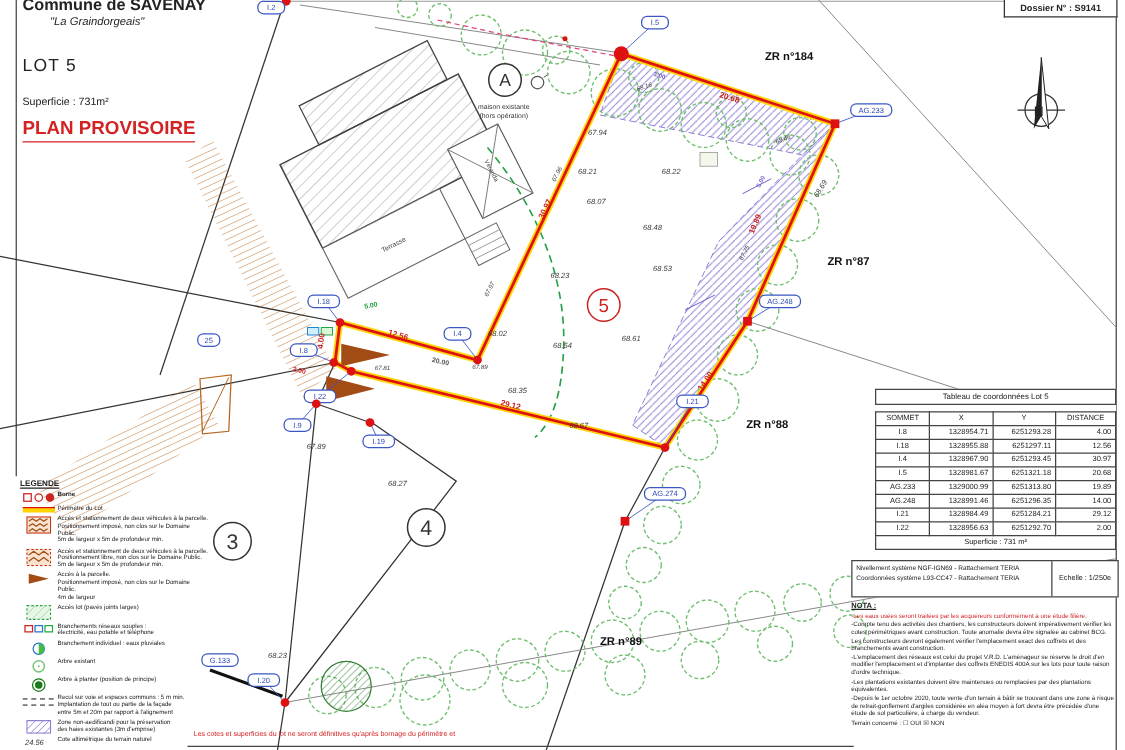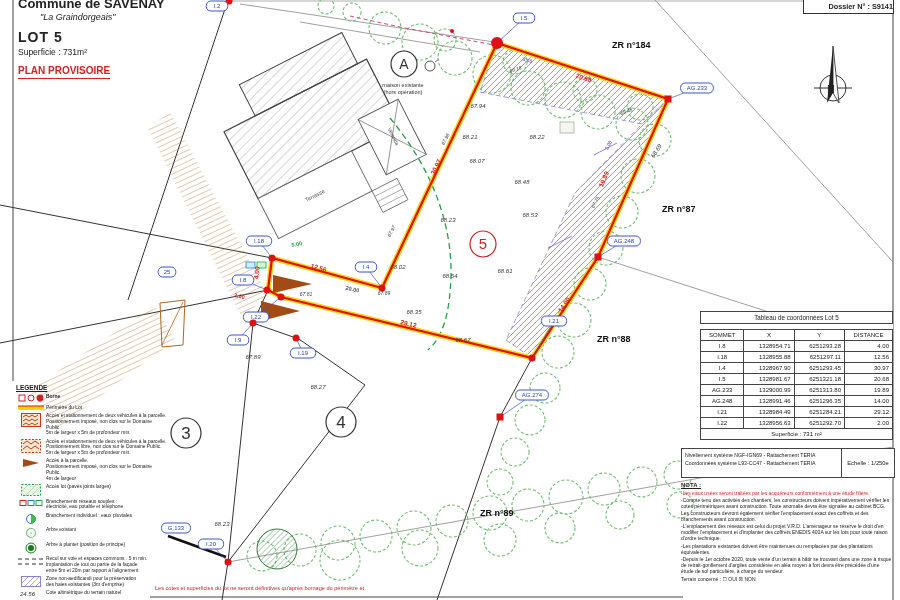--- a/index.html
+++ b/index.html
@@ -4,27 +4,27 @@
 <style>
   html,body{margin:0;padding:0;background:#e8e8e8;}
   #sheet{position:relative;width:900px;height:600px;background:#ffffff;overflow:hidden;
          font-family:"Liberation Sans",sans-serif;color:#222;}
   #plan-svg{position:absolute;left:0;top:0;}
   .abs{position:absolute;}
   
   #title-block{left:18px;top:-4px;width:250px;line-height:1.25;}
   .tb-commune{font-size:13px;font-weight:bold;}
   .tb-lieu{font-size:9px;font-style:italic;margin-left:22px;}
-  .tb-lot{font-size:14px;font-weight:bold;margin-top:5px;letter-spacing:1px;}
-  .tb-line{font-size:8.5px;margin-top:1px;}
-  .tb-plan{display:inline-block;margin-top:7px;font-size:10px;font-weight:bold;color:#d42222;
+  .tb-lot{font-size:14px;font-weight:normal;margin-top:20px;letter-spacing:1px;}
+  .tb-line{font-size:8.5px;margin-top:15px;}
+  .tb-plan{display:inline-block;margin-top:7px;font-size:15px;font-weight:bold;color:#d42222;
            border-bottom:1.5px solid #d42222;padding-bottom:1px;}
   
   #dossier-box{left:803px;top:0;width:89px;height:13px;border:1px solid #333;border-top:none;
-               font-size:7.3px;font-weight:bold;text-align:right;line-height:13px;background:#fff;}
+               font-size:7.3px;font-weight:bold;text-align:center;line-height:13px;background:#fff;}
   
   #legend{left:16px;top:384px;width:152px;}
   #legend-title{font-size:6.5px;font-weight:bold;text-decoration:underline;margin-bottom:3px;}
   .lg-row{display:flex;align-items:flex-start;margin-bottom:2.5px;}
   .lg-icon{flex:0 0 30px;display:flex;justify-content:center;margin-top:0;}
   .lg-text{font-size:4.9px;line-height:1.18;color:#222;}
   
   #coord-wrap{left:700px;top:311px;width:193px;background:#fff;}
   #coord-title{border:1px solid #444;font-size:6.3px;text-align:center;padding:2px 0;margin-bottom:5px;}
   table.coord{border-collapse:collapse;width:100%;}

